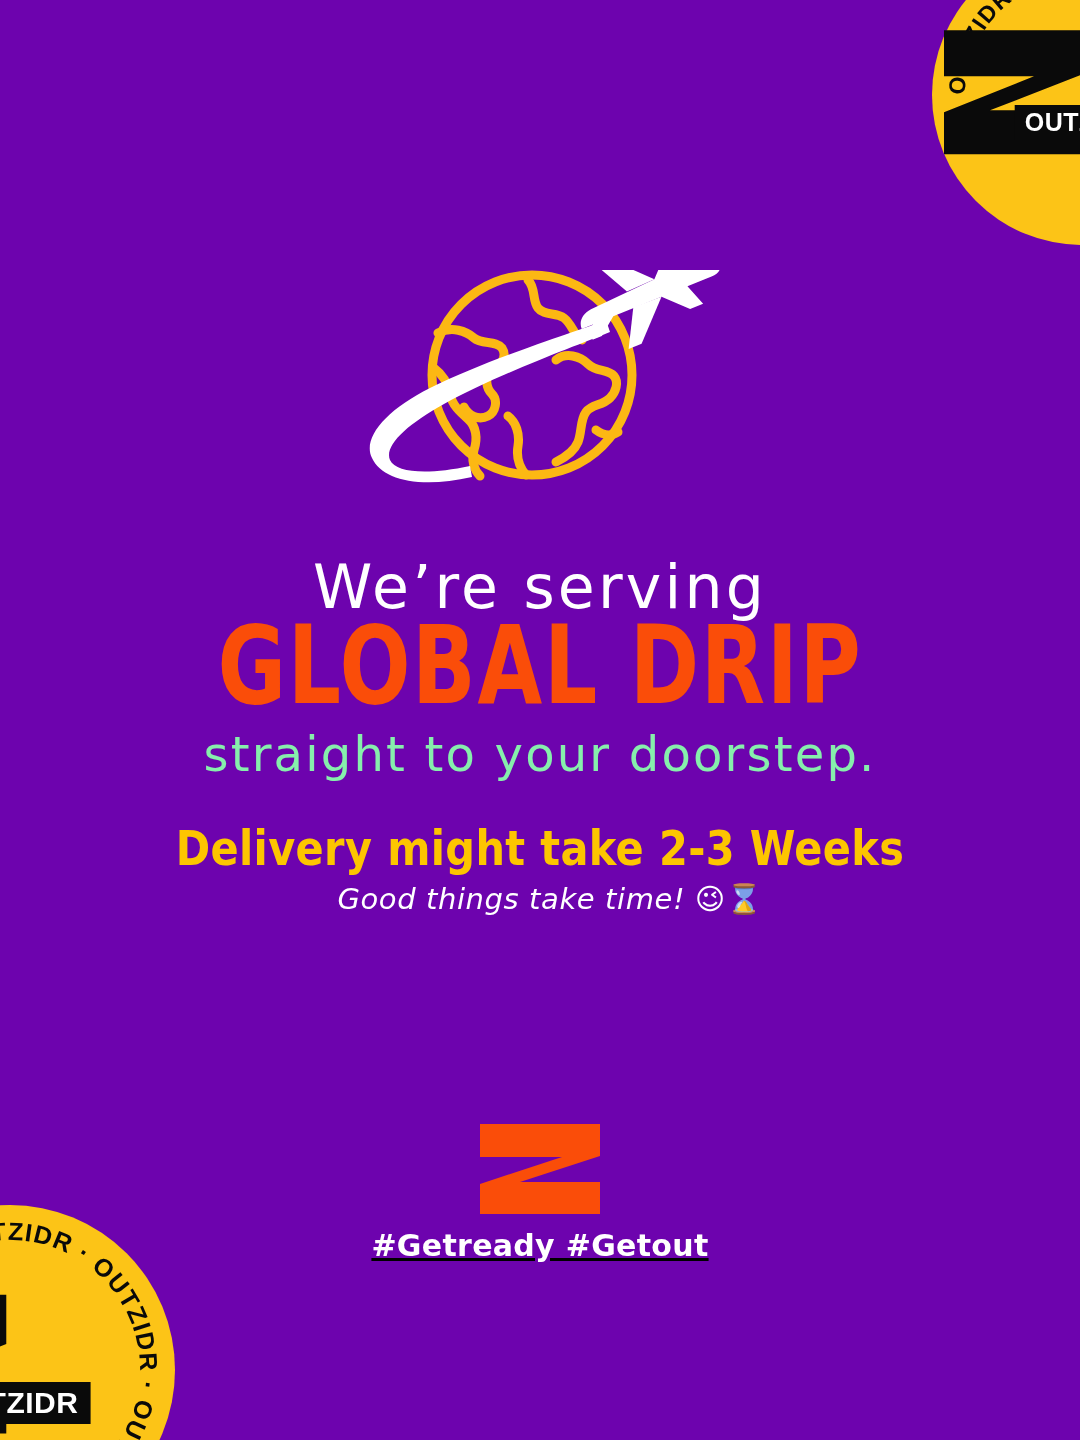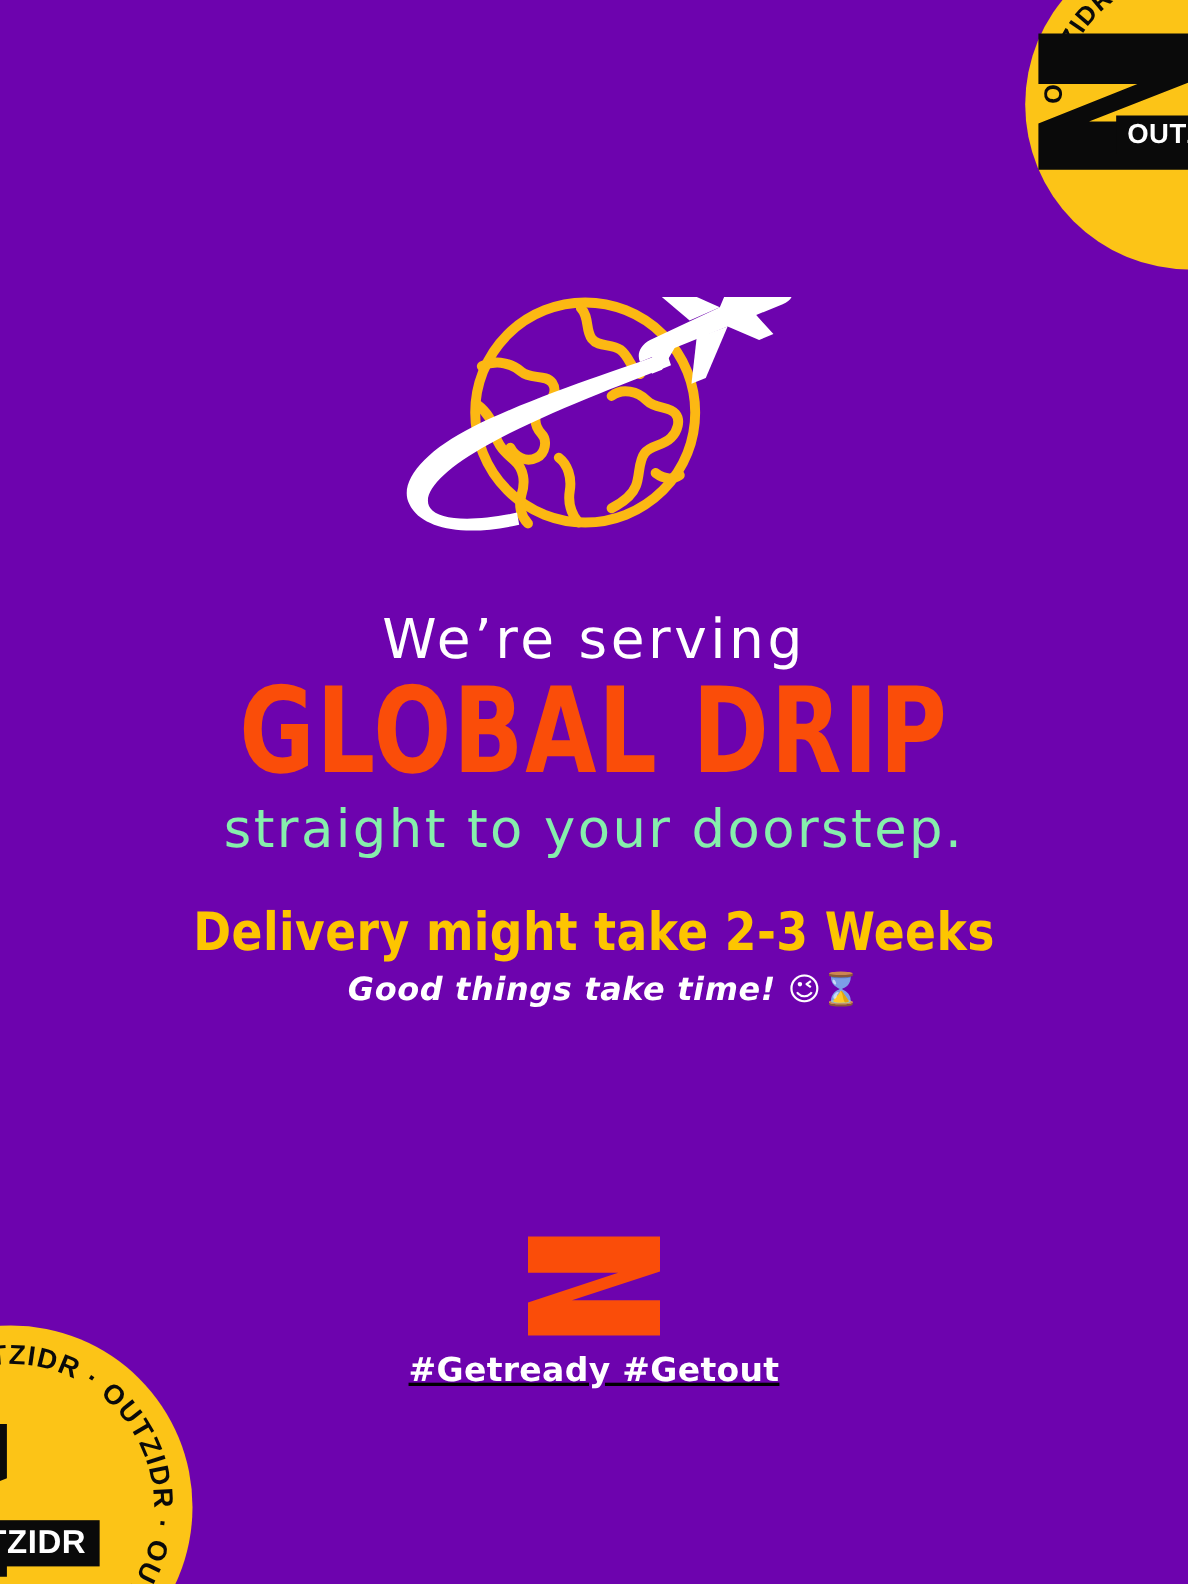--- a/index.html
+++ b/index.html
@@ -92,21 +92,21 @@
   .center-col {
     position: absolute;
     left: 0;
     right: 0;
     text-align: center;
   }
 
   #kicker {
     top: 554px;
     color: #ffffff;
-    font-size: 50px;
+    font-size: 60px;
     font-weight: 400;
     letter-spacing: 3.2px;
     line-height: 1.1;
     font-family: "DejaVu Sans", sans-serif;
   }
 
   #headline {
     top: 612px;
     color: #fa4d09;
     font-size: 108px;
@@ -137,21 +137,21 @@
     line-height: 1.1;
     font-family: "DejaVu Sans Condensed", "Liberation Sans Narrow", "Liberation Sans", sans-serif;
     transform: scaleX(0.96);
     transform-origin: center top;
   }
 
   #delivery-sub {
     top: 882px;
     color: #ffffff;
     font-size: 29px;
-    font-weight: 700;
+    font-weight: 400;
     font-style: italic;
     letter-spacing: 0.6px;
     line-height: 1.2;
     font-family: "DejaVu Sans", sans-serif;
     padding-left: 20px;
   }
   #delivery-sub .emoji {
     font-style: normal;
     font-family: "DejaVu Sans", sans-serif;
   }

